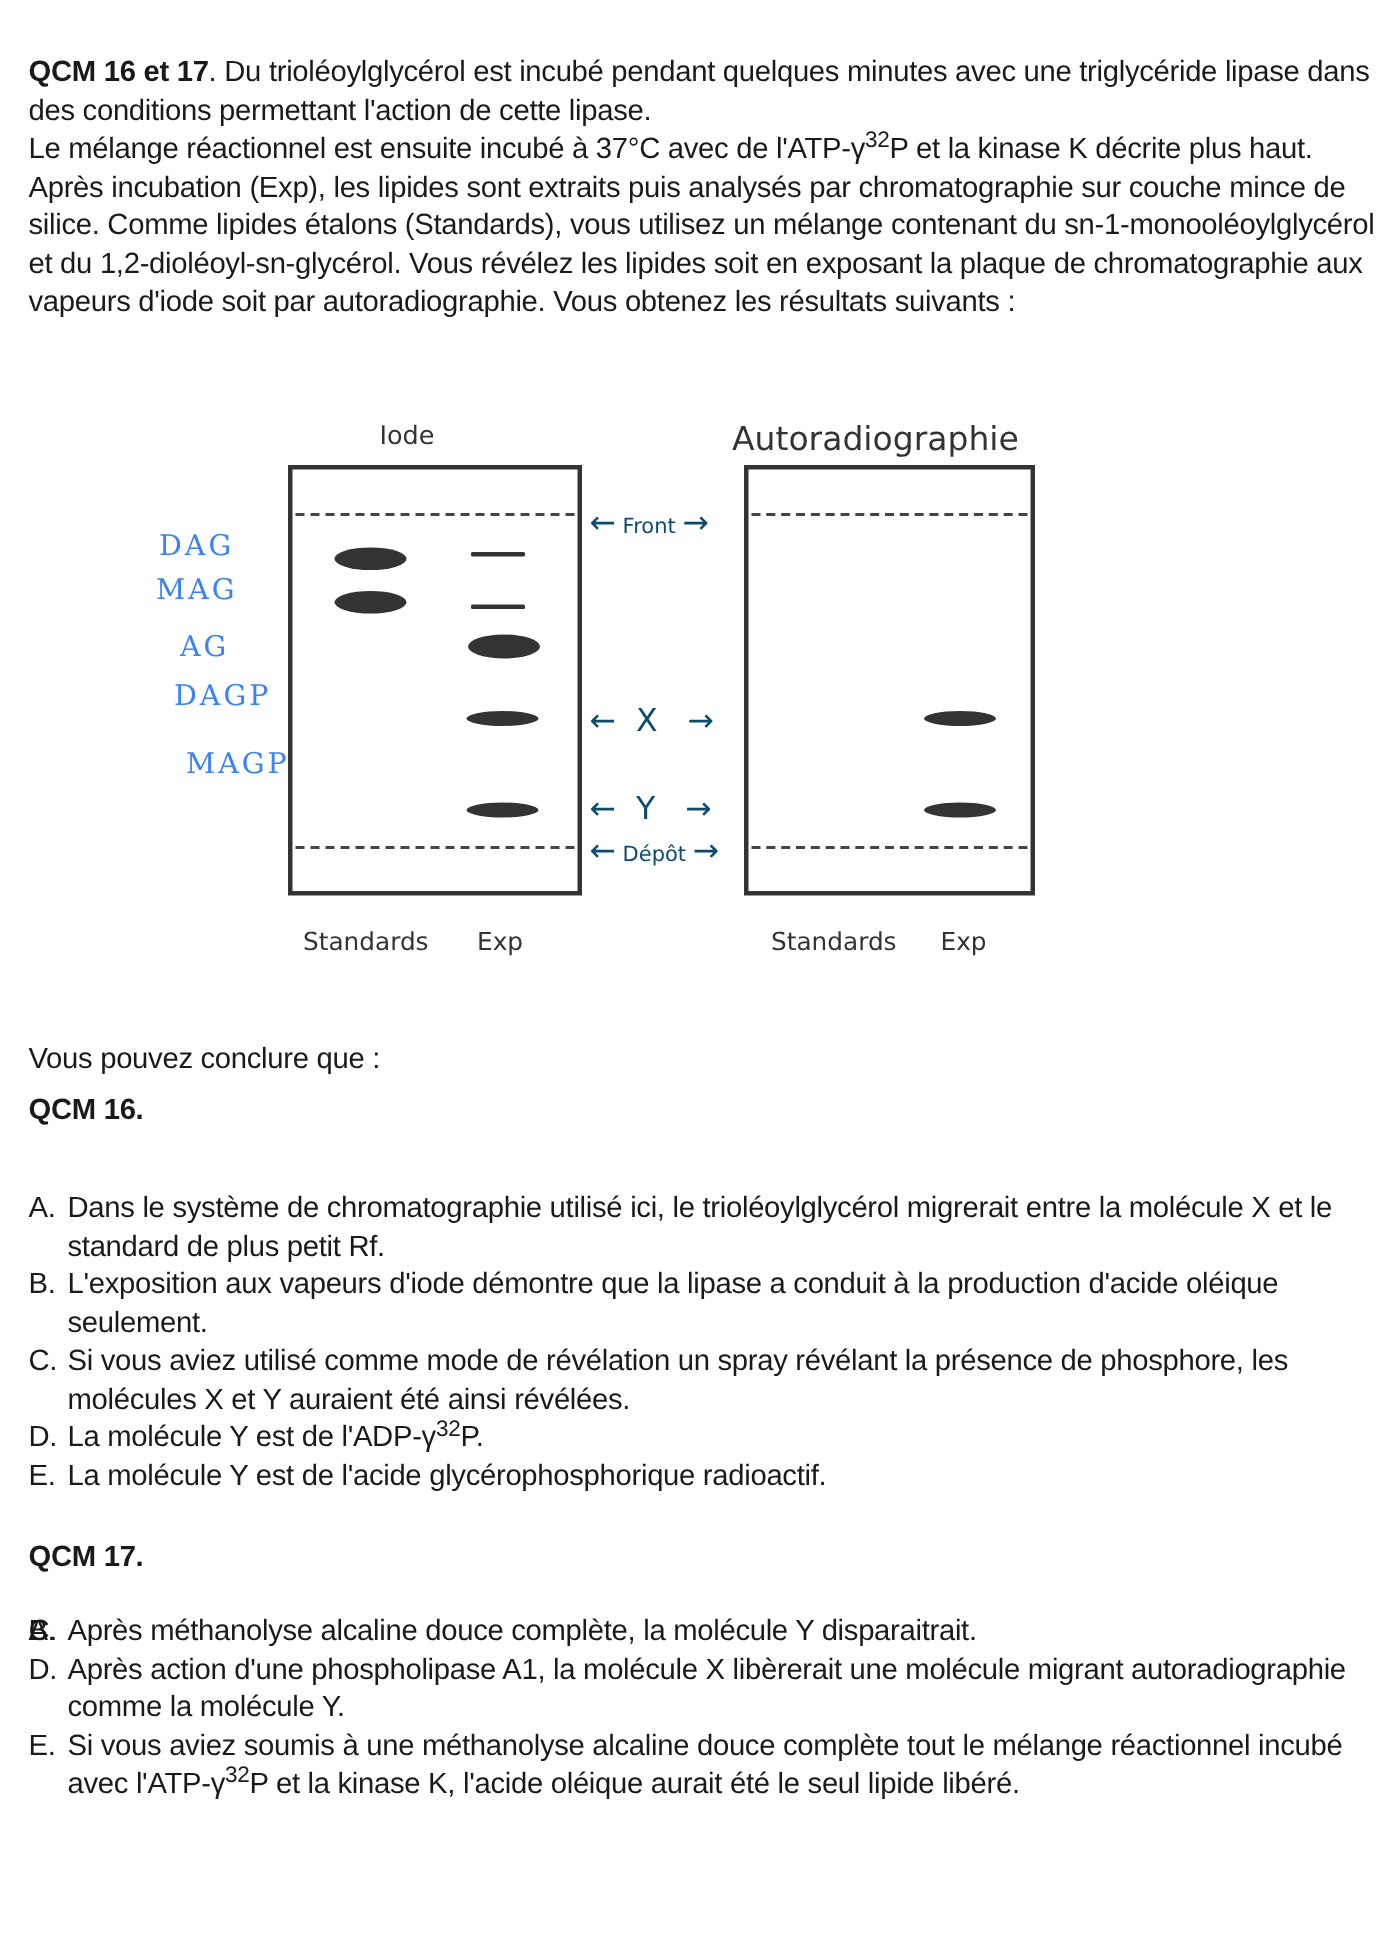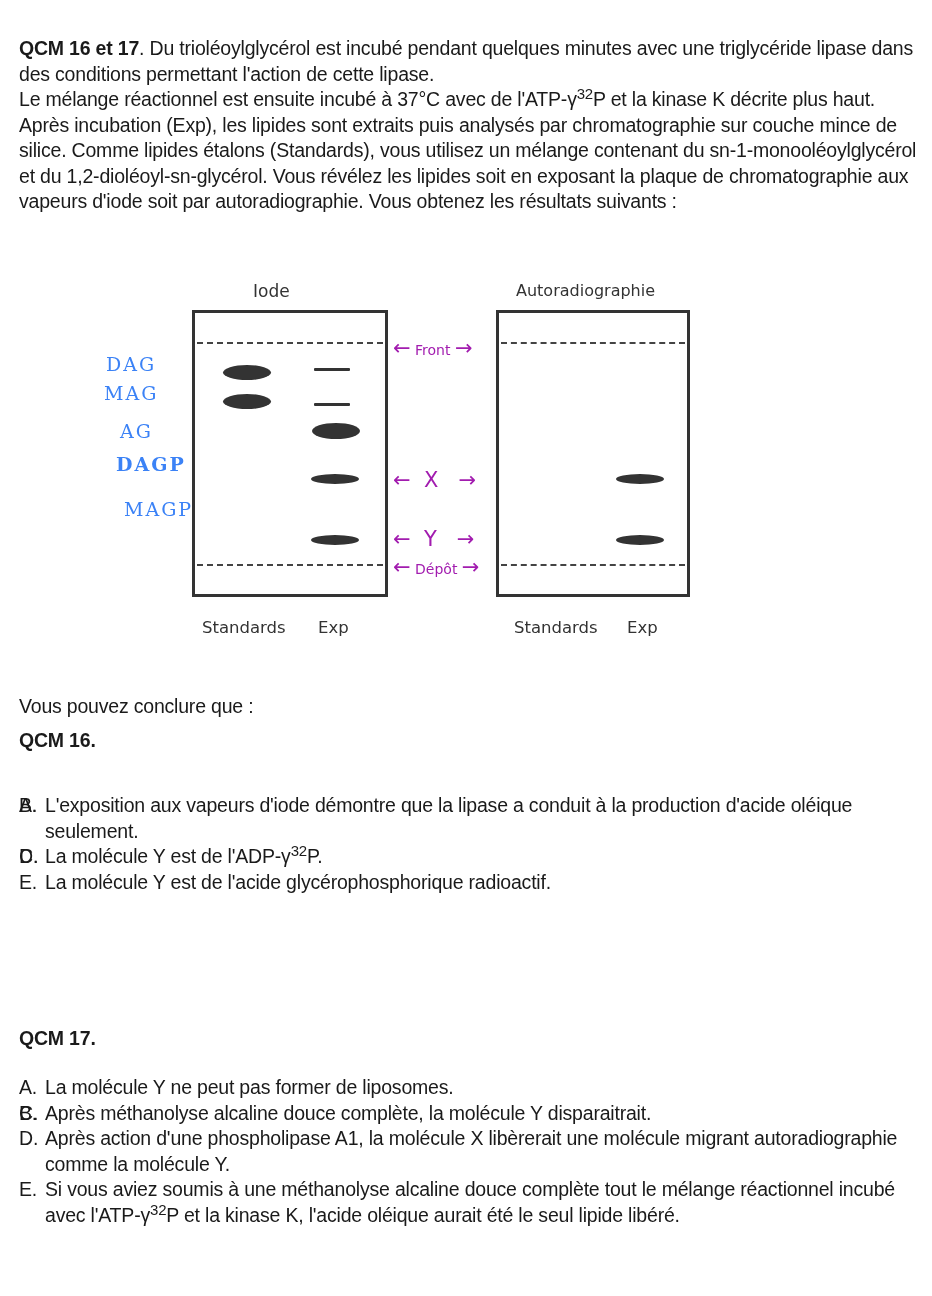--- a/index.html
+++ b/index.html
@@ -26,44 +26,44 @@
           font-family: "DejaVu Sans", sans-serif; color: #333; }
   .plate { position: absolute; border: 3px solid #333; box-sizing: border-box; background: #fff; }
   .plate-iode { left: 192px; top: 40px; width: 196px; height: 287px; }
   .plate-auto { left: 496px; top: 40px; width: 194px; height: 287px; }
   .dash { position: absolute; left: 2px; right: 2px; border-top: 2px dashed #444; }
   .dash.front { top: 29px; }
   .dash.depot { top: 251px; }
   .band { position: absolute; background: #333; border-radius: 50%; }
   .band.line { border-radius: 1px; background: #333; }
   .title-iode { position: absolute; left: 253px; top: 11px; font-size: 17px; }
-  .title-auto { position: absolute; left: 516px; top: 11px; font-size: 16px; }
+  .title-auto { position: absolute; left: 488px; top: 11px; font-size: 22px; }
   .lane-label { position: absolute; top: 348px; font-size: 16.5px; }
-  .arrow-lbl { position: absolute; font-size: 14px; color: #a21caf; white-space: nowrap; }
+  .arrow-lbl { position: absolute; font-size: 14px; color: #0c4a6e; white-space: nowrap; }
   .arrow-big { font-size: 21px; }
   .hand { position: absolute; font-family: "DejaVu Serif", serif; font-size: 19px;
           color: #3b82f6; font-weight: normal; letter-spacing: 2px; }
 </style>
 </head>
 <body>
 
 <div class="txt intro">
   <p><b>QCM 16 et 17</b><span>. Du trioléoylglycérol est incubé pendant quelques minutes avec une triglycéride lipase dans des conditions permettant l'action de cette lipase.</span></p>
   <p><span>Le mélange réactionnel est ensuite incubé à 37°C avec de l'ATP-γ</span><sup>32</sup><span>P et la kinase K décrite plus haut.</span></p>
   <p>Après incubation (Exp), les lipides sont extraits puis analysés par chromatographie sur couche mince de silice. Comme lipides étalons (Standards), vous utilisez un mélange contenant du sn-1-monooléoylglycérol et du 1,2-dioléoyl-sn-glycérol. Vous révélez les lipides soit en exposant la plaque de chromatographie aux vapeurs d'iode soit par autoradiographie. Vous obtenez les résultats suivants :</p>
 </div>
 
 <div class="diag">
   <div class="title-iode">Iode</div>
   <div class="title-auto">Autoradiographie</div>
 
   <div class="hand" style="left:106px;top:83px;">DAG</div>
   <div class="hand" style="left:104px;top:112px;">MAG</div>
   <div class="hand" style="left:120px;top:150px;">AG</div>
-  <div class="hand" style="left:116px;top:183px;font-weight:bold;">DAGP</div>
+  <div class="hand" style="left:116px;top:183px;">DAGP</div>
   <div class="hand" style="left:124px;top:228px;">MAGP</div>
 
   <div class="plate plate-iode">
     <div class="dash front"></div>
     <div class="dash depot"></div>
     <div class="band" style="left:28px;top:52px;width:48px;height:15px;"></div>
     <div class="band" style="left:28px;top:81px;width:48px;height:15px;"></div>
     <div class="band line" style="left:119px;top:55px;width:36px;height:3px;"></div>
     <div class="band line" style="left:119px;top:90px;width:36px;height:3px;"></div>
     <div class="band" style="left:117px;top:110px;width:48px;height:16px;"></div>
@@ -102,27 +102,27 @@
   <div class="lane-label" style="left:202px;">Standards</div>
   <div class="lane-label" style="left:318px;">Exp</div>
   <div class="lane-label" style="left:514px;">Standards</div>
   <div class="lane-label" style="left:627px;">Exp</div>
 </div>
 
 <div class="txt conclude">Vous pouvez conclure que :</div>
 
 <div class="txt qhead q16h">QCM 16.</div>
 <div class="txt opts q16">
-  <p class="opt"><span class="letter">A.</span></p>
+  <p class="opt"><span class="letter">A.</span><span>Dans le système de chromatographie utilisé ici, le trioléoylglycérol migrerait entre la molécule X et le standard de plus petit Rf.</span></p>
   <p class="opt"><span class="letter">B.</span><span>L'exposition aux vapeurs d'iode démontre que la lipase a conduit à la production d'acide oléique seulement.</span></p>
-  <p class="opt"><span class="letter">C.</span></p>
+  <p class="opt"><span class="letter">C.</span><span>Si vous aviez utilisé comme mode de révélation un spray révélant la présence de phosphore, les molécules X et Y auraient été ainsi révélées.</span></p>
   <p class="opt"><span class="letter">D.</span><span>La molécule Y est de l'ADP-γ</span><sup>32</sup><span>P.</span></p>
   <p class="opt"><span class="letter">E.</span><span>La molécule Y est de l'acide glycérophosphorique radioactif.</span></p>
 </div>
 
 <div class="txt qhead q17h">QCM 17.</div>
 <div class="txt opts q17">
-  <p class="opt"><span class="letter">A.</span><span>La molécule Y ne peut pas former de liposomes.</span></p>
+  <p class="opt"><span class="letter">A.</span></p>
   <p class="opt"><span class="letter">B.</span></p>
   <p class="opt"><span class="letter">C.</span><span>Après méthanolyse alcaline douce complète, la molécule Y disparaitrait.</span></p>
   <p class="opt"><span class="letter">D.</span><span>Après action d'une phospholipase A1, la molécule X libèrerait une molécule migrant autoradiographie comme la molécule Y.</span></p>
   <p class="opt"><span class="letter">E.</span><span>Si vous aviez soumis à une méthanolyse alcaline douce complète tout le mélange réactionnel incubé avec l'ATP-γ</span><sup>32</sup><span>P et la kinase K, l'acide oléique aurait été le seul lipide libéré.</span></p>
 </div>
 
 </body></html>

